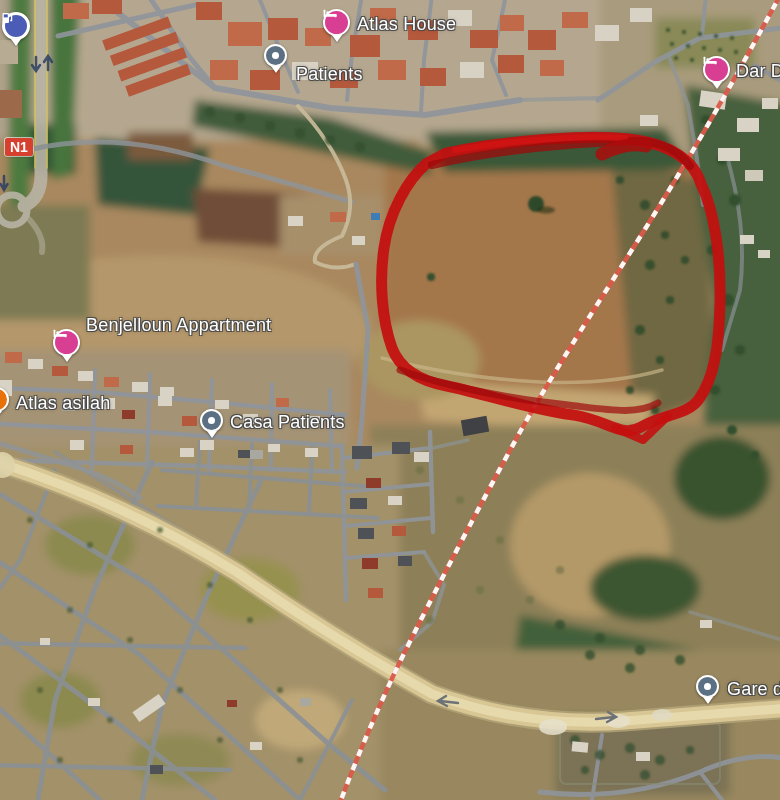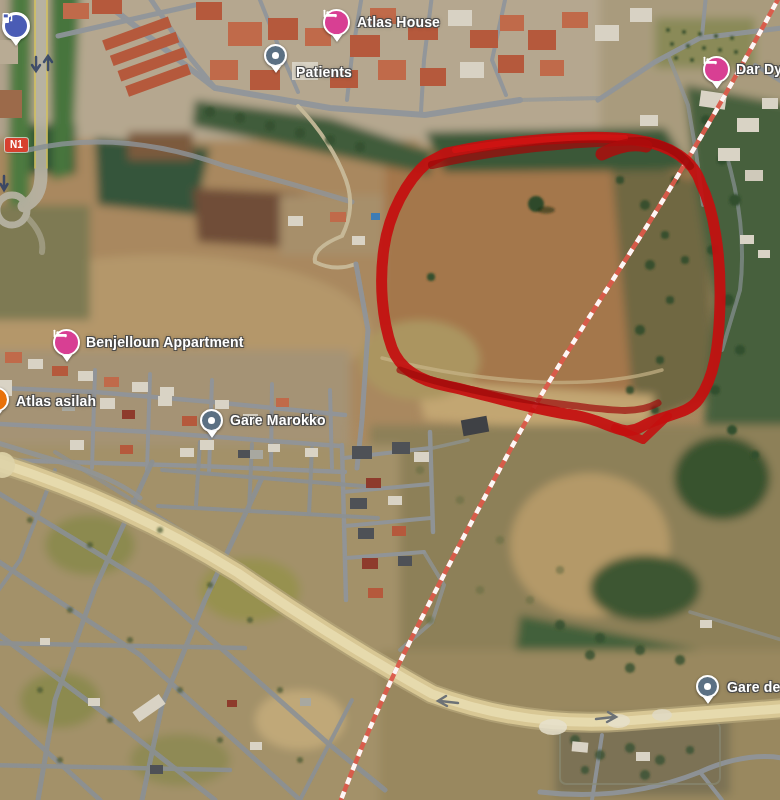--- a/index.html
+++ b/index.html
@@ -11,26 +11,26 @@
   .pin{position:absolute;display:flex;flex-direction:column;align-items:center;z-index:6;}
   .pc{display:flex;align-items:center;justify-content:center;border-radius:50%;
       border:2.5px solid #fff;box-shadow:0 1px 3px rgba(0,0,0,.45);}
   .lodging .pc{width:23px;height:23px;background:#d83f93;}
   .generic .pc{width:19px;height:19px;background:#5b7083;}
   .generic .pc::after{content:"";width:7px;height:7px;background:#fff;border-radius:50%;}
   .restaurant .pc{width:21px;height:21px;background:#e8710a;}
   .gas .pc{width:22px;height:22px;background:#4a5cb5;border-width:3px;}
   .tip{width:0;height:0;border:5px solid transparent;border-top:7px solid #fff;border-bottom:0;
        margin-top:-1px;filter:drop-shadow(0 1px 1px rgba(0,0,0,.35));}
-  .map-label{position:absolute;color:#fff;font-weight:700;font-size:14px;line-height:1.1;
+  .map-label{position:absolute;color:#fff;font-weight:400;font-size:18px;line-height:1.1;
        letter-spacing:.2px;white-space:nowrap;z-index:5;
        text-shadow:-1px -1px 0 rgba(72,72,72,.92),1px -1px 0 rgba(72,72,72,.92),
                    -1px 1px 0 rgba(72,72,72,.92),1px 1px 0 rgba(72,72,72,.92),0 0 4px rgba(0,0,0,.4);}
   .route-badge{position:absolute;left:5px;top:138px;background:#d7402f;color:#fff;
-       font-weight:700;font-size:10px;line-height:1;padding:2px 5px;border-radius:2.5px;z-index:6;
+       font-weight:700;font-size:14px;line-height:1;padding:2px 5px;border-radius:2.5px;z-index:6;
        box-shadow:0 0 0 1px rgba(255,255,255,.6),0 1px 2px rgba(0,0,0,.35);}
 </style>
 </head>
 <body>
 
 <div class="map">
 
 <svg width="780" height="800" viewBox="0 0 780 800">
   <defs>
     <filter id="soft" x="-20%" y="-20%" width="140%" height="140%">
@@ -433,33 +433,33 @@
       <g fill="#fff">
             <rect x="1" y="1" width="3" height="13" rx="1"></rect>
             <circle cx="8" cy="6" r="2.4"></circle>
       <rect x="4.5" y="8.5" width="19" height="4.5" rx="1.5"></rect>
             <rect x="20" y="9" width="3" height="5" rx="1"></rect>
           </g>
     </svg>
       </span>
     <span class="tip"></span>
   </div>
-  <div class="map-label" style="left:86px;top:335px">Benjelloun Appartment</div>
+  <div class="map-label" style="left:86px;top:316px">Benjelloun Appartment</div>
 
   <div class="pin restaurant" style="left:-16px;top:387px">
     <span class="pc"></span>
     <span class="tip"></span>
   </div>
   <div class="map-label" style="left:16px;top:394px">Atlas asilah</div>
 
   <div class="pin generic" style="left:200px;top:409px">
     <span class="pc"></span>
       <span class="tip"></span>
   </div>
-  <div class="map-label" style="left:230px;top:413px">Gare Marokko</div>
+  <div class="map-label" style="left:230px;top:413px">Casa Patients</div>
 
   <div class="pin generic" style="left:696px;top:675px">
     <span class="pc"></span>
       <span class="tip"></span>
   </div>
   <div class="map-label" style="left:727px;top:680px">Gare de</div>
 
 </div>
 
 </body></html>

